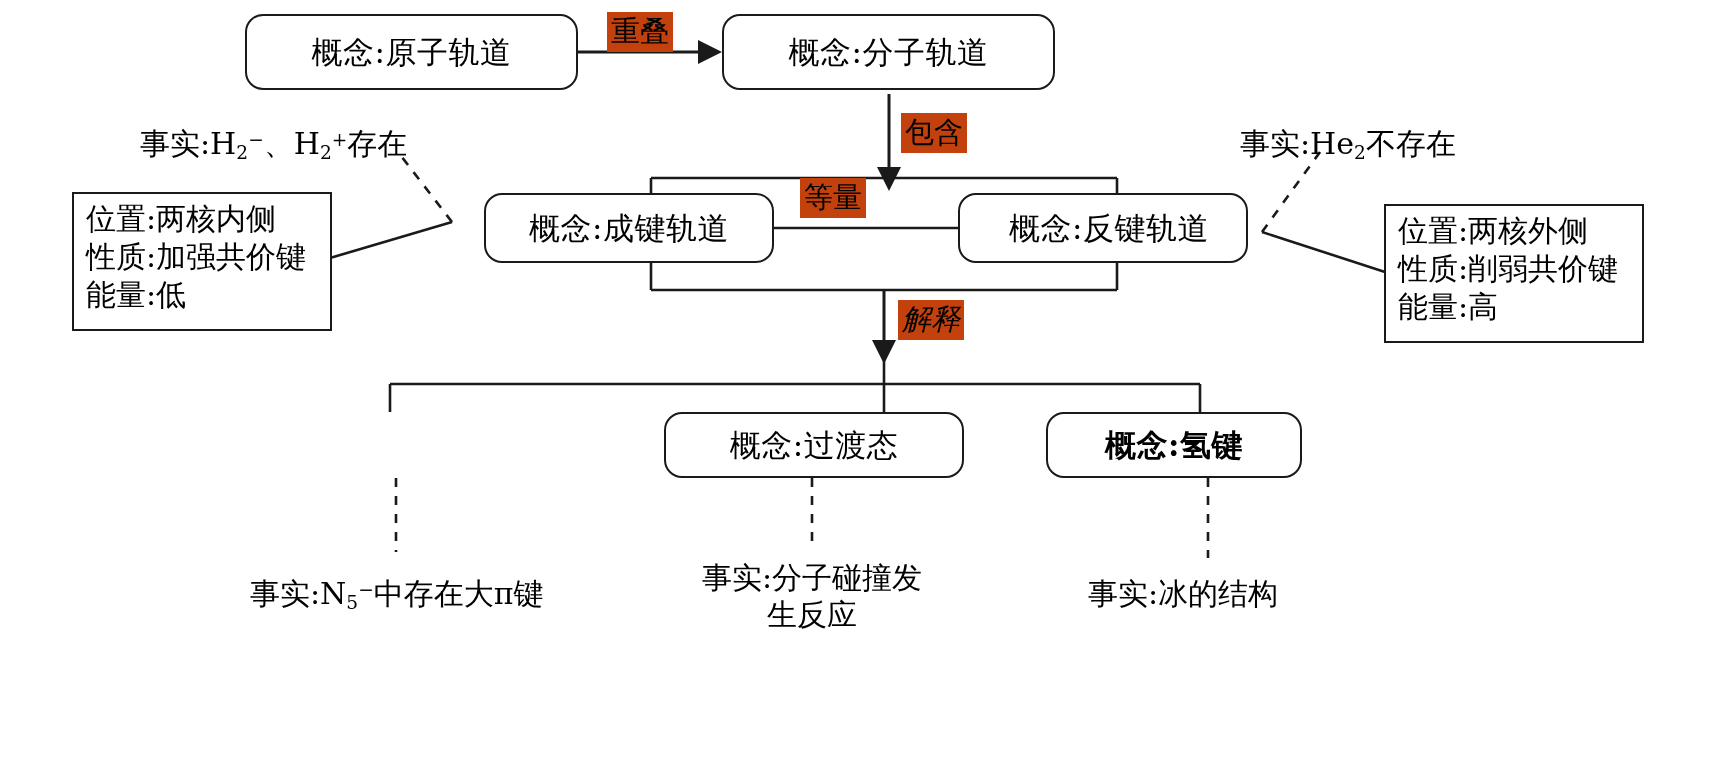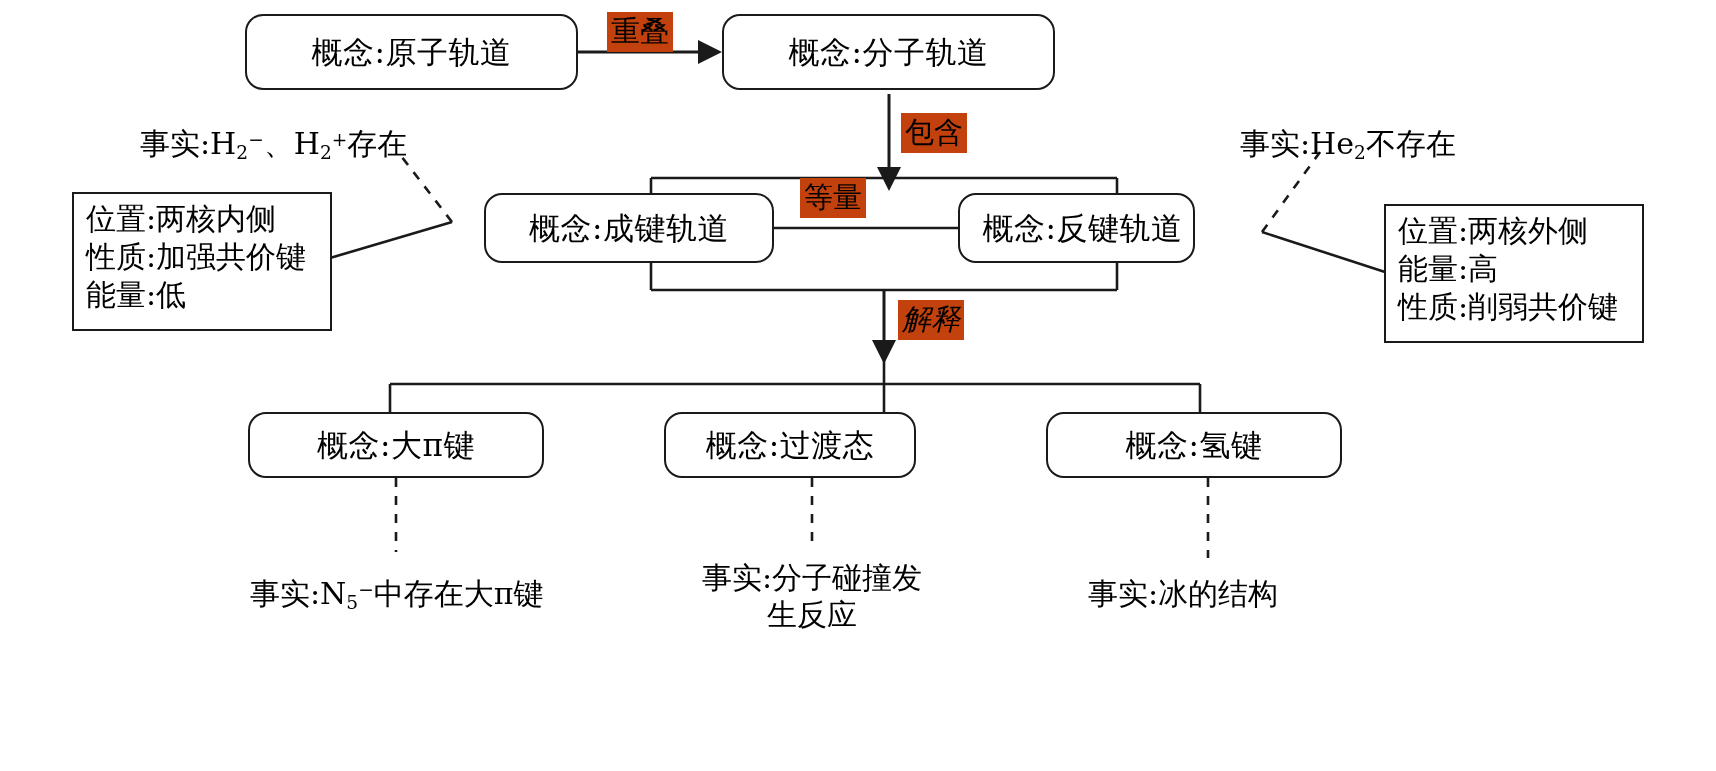--- a/index.html
+++ b/index.html
@@ -153,57 +153,54 @@
   </div>
 
   <div class="node" style="left:484px;top:193px;width:290px;height:70px;">
     <span>概念:成键轨道</span>
   </div>
 
   <div class="linklabel" style="left:800px;top:178px;">
     <span>等量</span>
   </div>
 
-  <div class="node" style="left:958px;top:193px;width:237px;height:70px;padding-left:12px;">
+  <div class="node" style="left:958px;top:193px;width:290px;height:70px;padding-left:12px;">
     <span>概念:反键轨道</span>
   </div>
 
   <div class="txt" style="left:140px;top:126px;">
     事实:H<sub>2</sub><sup>−</sup>、H<sub>2</sub><sup>+</sup>存在
   </div>
 
   <div class="txt" style="left:1240px;top:126px;">
     事实:He<sub>2</sub>不存在
   </div>
 
   <div class="attrbox" style="left:72px;top:192px;width:260px;">
     <div>位置:两核内侧</div>
     <div>性质:加强共价键</div>
     <div>能量:低</div>
   </div>
 
   <div class="attrbox" style="left:1384px;top:204px;width:260px;">
     <div>位置:两核外侧</div>
+    <div>性质:削弱共价键</div>
     <div>能量:高</div>
-    <div>性质:削弱共价键</div>
   </div>
 
   <div class="linklabel" style="left:898px;top:300px;font-style:italic;">
     <span>解释</span>
   </div>
 
-  <div class="node" style="left:248px;top:412px;width:296px;height:66px;">
-    <span>概念:大<span class="pi">π</span>键</span>
-  </div>
-
-  <div class="node" style="left:664px;top:412px;width:252px;height:66px;">
+
+  <div class="node" style="left:664px;top:412px;width:300px;height:66px;">
     <span>概念:过渡态</span>
   </div>
 
-  <div class="node" style="left:1046px;top:412px;width:296px;height:66px;">
+  <div class="node" style="left:1046px;top:412px;width:256px;height:66px;font-weight:bold;">
     <span>概念:氢键</span>
   </div>
 
   <div class="txt" style="left:250px;top:576px;">
     事实:N<sub>5</sub><sup>−</sup>中存在大<span class="pi">π</span>键
   </div>
 
   <div class="txt center" style="left:680px;top:560px;width:264px;">
     <div>事实:分子碰撞发</div>
     <div>生反应</div>

